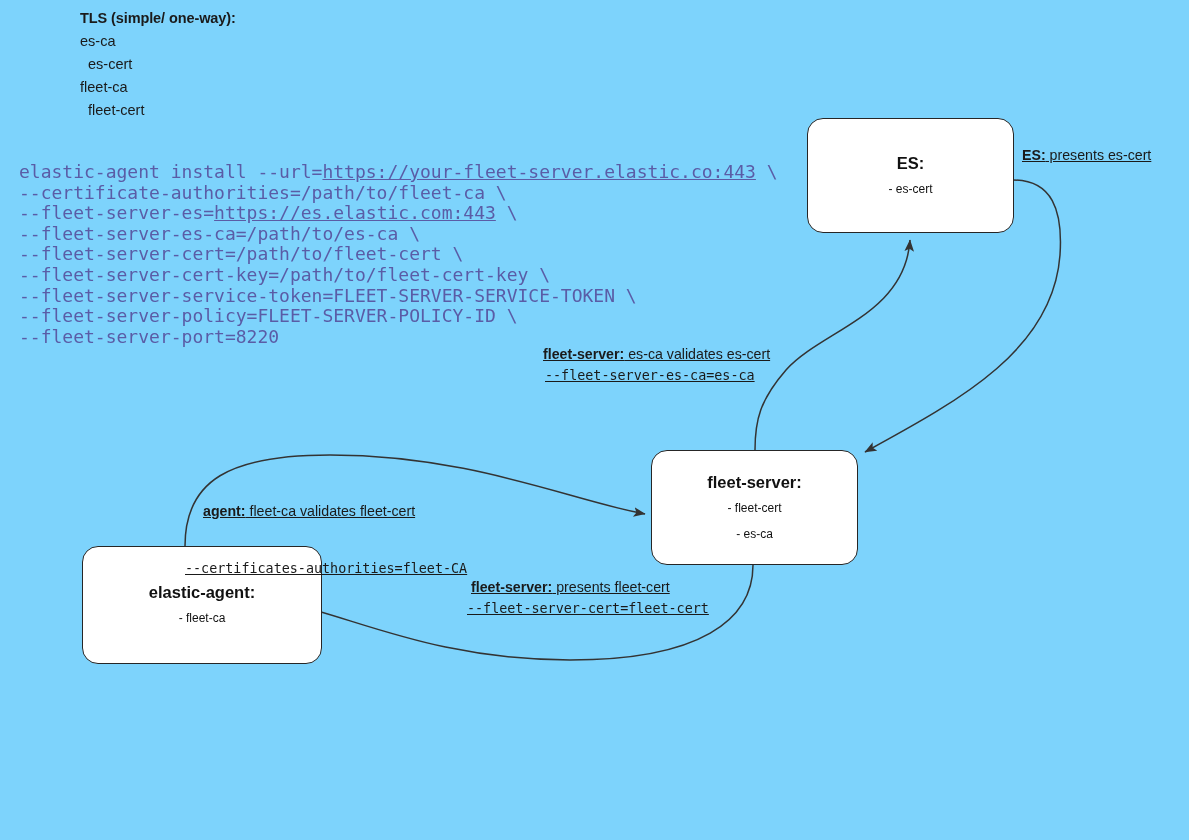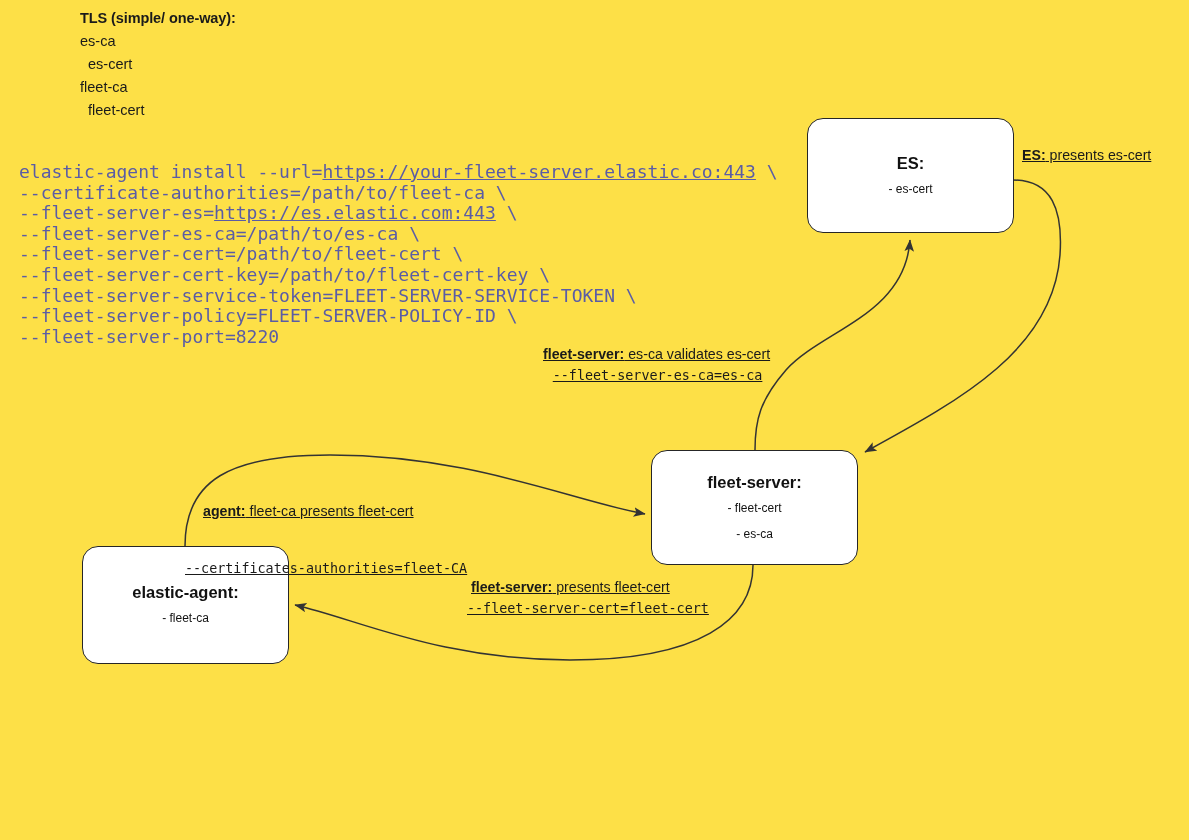--- a/index.html
+++ b/index.html
@@ -8,21 +8,21 @@
     background: #ffffff;
   }
   body {
     font-family: "Liberation Sans", sans-serif;
     -webkit-font-smoothing: antialiased;
   }
   #canvas {
     position: relative;
     width: 1189px;
     height: 840px;
-    background: #fde047;
+    background: #7dd3fc;
     overflow: hidden;
   }
 
   
   #legend {
     position: absolute;
     left: 80px;
     top: 7px;
     font-size: 14.5px;
     color: #1a1a1a;
@@ -79,35 +79,34 @@
     font-weight: bold;
     font-size: 16.5px;
   }
   .node .node-line {
     font-weight: normal;
     font-size: 12px;
   }
 
   #node-es        { left: 807px;  top: 118px; width: 207px; height: 115px; }
   #node-fleet     { left: 651px;  top: 450px; width: 207px; height: 115px; }
-  #node-agent     { left: 82px;   top: 546px; width: 207px; height: 118px; }
+  #node-agent     { left: 82px;   top: 546px; width: 240px; height: 118px; }
 
   
   .edge-label {
     position: absolute;
     color: #1a1a1a;
     font-size: 14.2px;
     line-height: 21px;
     white-space: nowrap;
   }
   .edge-label .lbl-bold { font-weight: bold; }
   .edge-label .lbl-mono {
     font-family: "DejaVu Sans Mono", "Liberation Mono", monospace;
     font-size: 13.4px;
-    text-align: center;
   }
   .edge-label .lbl-row { display: block; text-decoration: underline; }
 
   #label-es-presents   { left: 1022px; top: 145px; }
   #label-fs-validates  { left: 543px;  top: 344px; }
   #label-agent-validates { left: 203px; top: 501px; }
   #label-fs-presents   { left: 471px;  top: 577px; }
   
   #label-fs-validates .row2   { display: block; padding-left: 2px; }
   #label-agent-validates .row2{ display: block; margin-left: -18px; margin-top: 36px; }
@@ -168,21 +167,21 @@
 
   <div class="edge-label" id="label-fs-validates">
     <span class="lbl-row">
       <span class="lbl-bold">fleet-server:</span><span> es-ca validates es-cert</span>
     </span>
     <span class="lbl-row row2 lbl-mono">--fleet-server-es-ca=es-ca</span>
   </div>
 
   <div class="edge-label" id="label-agent-validates">
     <span class="lbl-row">
-      <span class="lbl-bold">agent:</span><span> fleet-ca presents fleet-cert</span>
+      <span class="lbl-bold">agent:</span><span> fleet-ca validates fleet-cert</span>
     </span>
     <span class="lbl-row row2 lbl-mono">--certificates-authorities=fleet-CA</span>
   </div>
 
   <div class="edge-label" id="label-fs-presents">
     <span class="lbl-row">
       <span class="lbl-bold">fleet-server:</span><span> presents fleet-cert</span>
     </span>
     <span class="lbl-row row2 lbl-mono">--fleet-server-cert=fleet-cert</span>
   </div>

